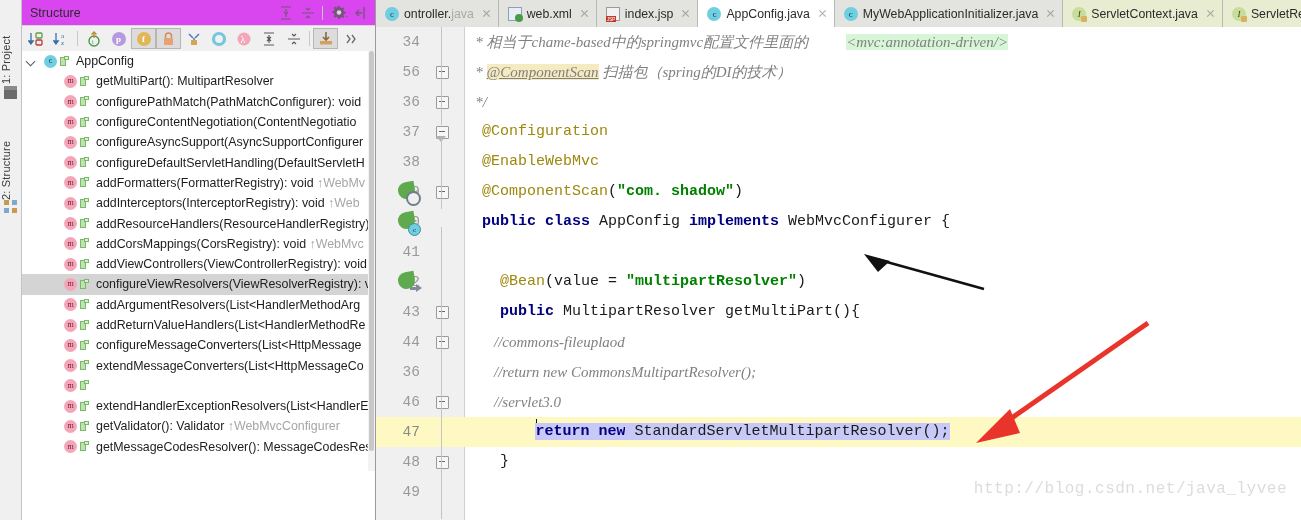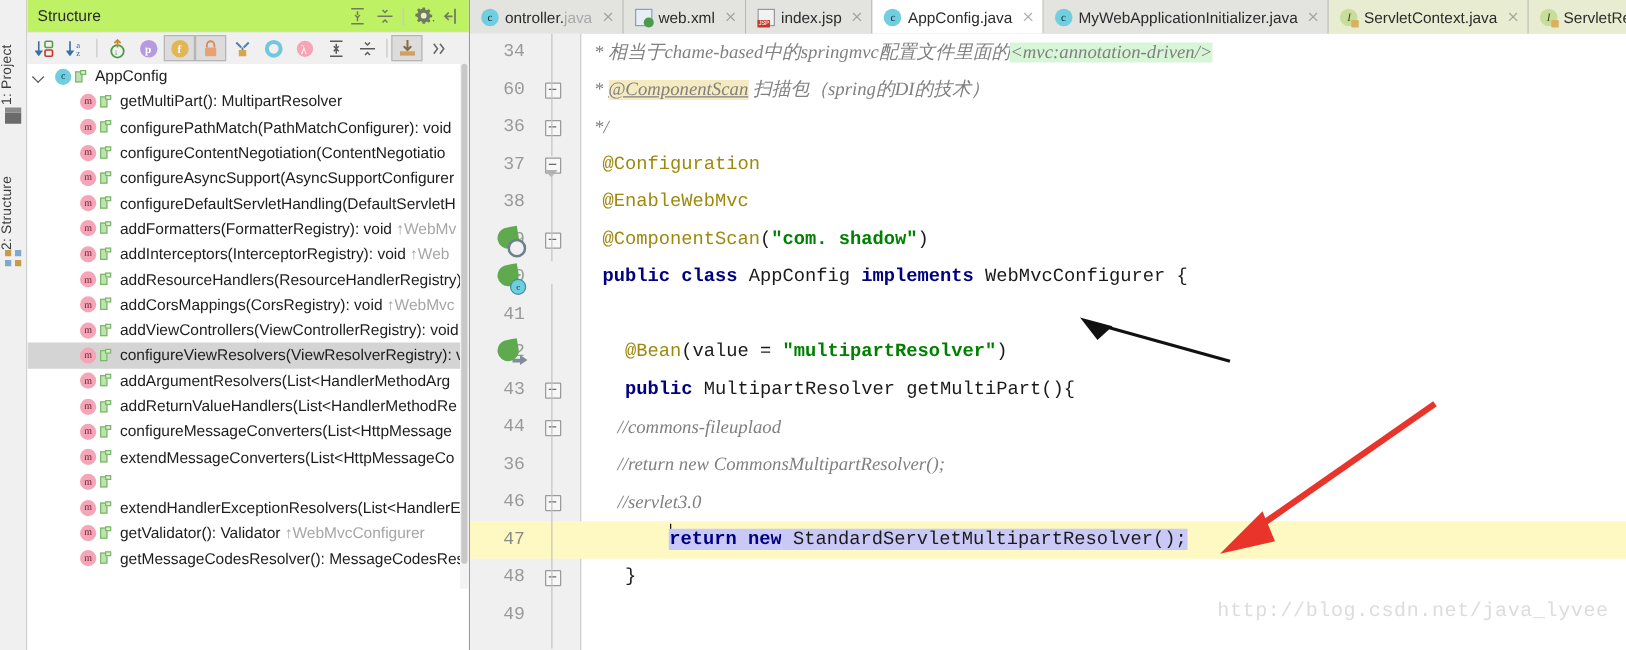--- a/index.html
+++ b/index.html
@@ -36,21 +36,21 @@
   .vicon.struct i:nth-child(2){left:8px;top:0;background:#7fa8cf;}
   .vicon.struct i:nth-child(3){left:0;top:8px;background:#7fa8cf;}
   .vicon.struct i:nth-child(4){left:8px;top:8px;background:#c79b4e;}
 
   
   .structpanel{
     width:353px;flex:0 0 353px;height:520px;background:#ffffff;
     border-right:1px solid #9a9a9a;position:relative;
   }
   .struct-header{
-    height:25px;background:#bef264;border-bottom:1px solid #d6d6d6;
+    height:25px;background:#d946ef;border-bottom:1px solid #d6d6d6;
     display:flex;align-items:center;padding:0 4px 0 8px;
   }
   .struct-title{font-size:12.5px;color:#2b2b2b;flex:1;}
   .hdr-ico{width:20px;height:20px;position:relative;opacity:.78;margin-left:2px;cursor:default;}
 
   .struct-toolbar{
     height:25px;background:#f0f0f0;border-bottom:1px solid #d6d6d6;
     display:flex;align-items:center;padding:0 2px;
   }
   .tb{width:25px;height:21px;position:relative;display:flex;align-items:center;justify-content:center;}
@@ -119,21 +119,21 @@
         font-family:"Liberation Mono",monospace;font-size:14.5px;}
   .ln.cur .lnum{color:#8a8a8a;}
   .ltxt{position:absolute;left:88px;right:0;height:30px;line-height:30px;
         font-family:"Liberation Mono",monospace;font-size:15px;white-space:pre;color:#1a1a1a;}
   .ln.cur{background:#fef9c3;}
 
   .kw{color:#000080;font-weight:bold;}
   .anno{color:#9e880d;}
   .str{color:#008000;font-weight:bold;}
   .cmt{color:#808080;font-style:italic;font-family:"Liberation Serif",serif;}
-  .hl-green{background:#d7f5d7;}
+  .hl-green{background:#d7f5d7;margin-left:38px;}
   .hl-yellow{background:#f5eac0;}
   .underline-wave{text-decoration:underline;text-decoration-style:solid;}
   .sel-text{background:#c9c9f7;}
   .caret{display:inline-block;width:0;border-left:1.6px solid #111;height:20px;vertical-align:-4px;margin-right:-1.6px;}
 
   
   .fold{position:absolute;left:60px;width:13px;height:13px;}
   .fold .box{position:absolute;left:0;top:0;width:11px;height:11px;border:1px solid #9a9a9a;background:#f7f7f7;border-radius:1px;}
   .fold .box:after{content:"";position:absolute;left:2px;top:4px;width:6px;height:1px;background:#6a6a6a;}
   .fold.arrow .tri{position:absolute;left:0;top:10px;width:0;height:0;
@@ -450,21 +450,21 @@
 
     <div class="code">
       <div class="gutter"></div>
       <div class="gutter2"></div>
       <div class="lines" id="code-lines">
           <div class="ln">
             <div class="lnum">34</div>
             <div class="ltxt"><span class="cmt">   * </span><span class="cmt">相当于chame-based中的springmvc配置文件里面的</span><span class="cmt hl-green">&lt;mvc:annotation-driven/&gt;</span></div>
           </div>
           <div class="ln">
-            <div class="lnum">60</div>
+            <div class="lnum">56</div>
             <div class="fold" style="top: 9px;">
               <div class="box"></div>
             </div>
             <div class="ltxt"><span class="cmt">   * </span><span class="cmt hl-yellow underline-wave">@ComponentScan</span><span class="cmt"> 扫描包（spring的DI的技术）</span></div>
           </div>
           <div class="ln">
             <div class="lnum">36</div>
             <div class="fold" style="top: 9px;">
               <div class="box"></div>
             </div>

